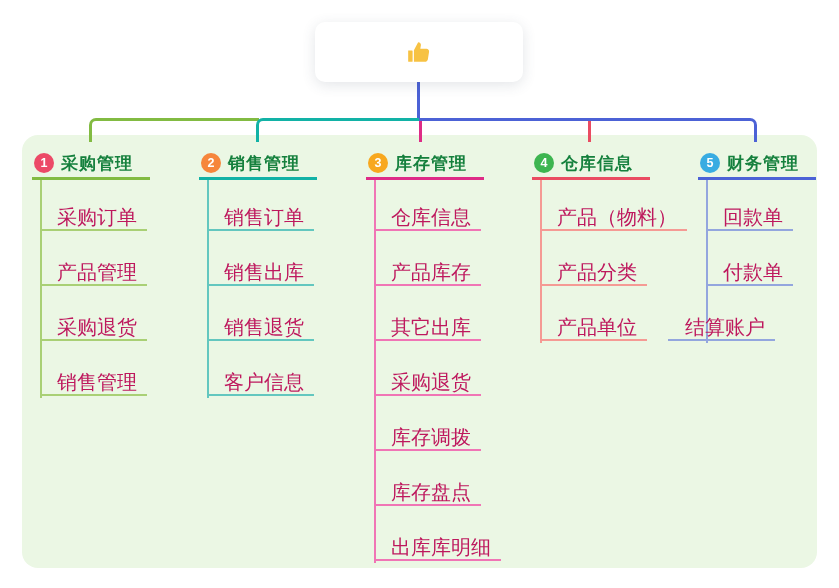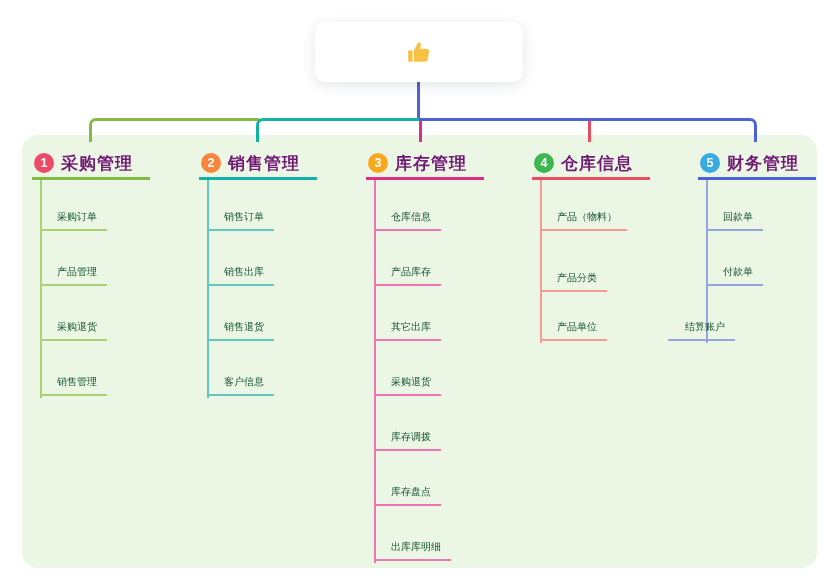--- a/index.html
+++ b/index.html
@@ -22,25 +22,25 @@
   .elbow.e2{left:256px;width:166px;border-color:#12B2A6;}
   .elbow.e5{left:419px;width:338px;border-color:#4C62D6;}
   .drop{position:absolute;top:121px;width:3px;height:21px;}
   .drop.d3{left:419px;background:#DE2C87;}
   .drop.d4{left:588px;background:#EA4C62;}
   
   .bhead{position:absolute;top:149px;height:28px;width:116px;display:flex;align-items:center;
          gap:7px;border-bottom:3px solid;padding-left:2px;}
   .badge{width:20px;height:20px;border-radius:50%;color:#fff;font-size:12.5px;font-weight:bold;
          display:flex;align-items:center;justify-content:center;flex:0 0 20px;}
-  .blabel{font-size:17px;color:#701a75;font-weight:600;letter-spacing:1px;white-space:nowrap;}
+  .blabel{font-size:17px;color:#15803d;font-weight:600;letter-spacing:1px;white-space:nowrap;}
   
   .vline{position:absolute;top:180px;width:2px;}
   .child{position:absolute;height:24px;line-height:24px;border-bottom:2px solid;
-         padding:0 10px 0 17px;font-size:10px;color:#14532d;white-space:nowrap;}
+         padding:0 10px 0 17px;font-size:20px;color:#be185d;white-space:nowrap;}
   
   .b1 .bhead{border-color:#82BB42}.b1 .badge{background:#EC4A67}
   .b1 .vline{background:#A9D075}.b1 .child{border-color:#A9D075}
   .b2 .bhead{border-color:#12B2A6}.b2 .badge{background:#F6863C}
   .b2 .vline{background:#63C7BF}.b2 .child{border-color:#63C7BF}
   .b3 .bhead{border-color:#DE2C87}.b3 .badge{background:#F8A81E}
   .b3 .vline{background:#F075B5}.b3 .child{border-color:#F075B5}
   .b4 .bhead{border-color:#EA4C62}.b4 .badge{background:#3DB550}
   .b4 .vline{background:#F59A94}.b4 .child{border-color:#F59A94}
   .b5 .bhead{border-color:#4C62D6}.b5 .badge{background:#38ACE2}
@@ -106,21 +106,21 @@
     <div class="child" style="left:374px;top:535px"><span>出库库明细</span></div>
   </div>
 
   <div class="b4">
     <div class="bhead" style="left:532px">
       <span class="badge">4</span>
       <span class="blabel">仓库信息</span>
     </div>
     <div class="vline" style="left:540px;height:163px"></div>
     <div class="child" style="left:540px;top:205px"><span>产品（物料）</span></div>
-    <div class="child" style="left:540px;top:266px"><span>产品分类</span></div>
+    <div class="child" style="left:540px;top:260px"><span>产品分类</span></div>
     <div class="child" style="left:540px;top:315px"><span>产品单位</span></div>
   </div>
 
   <div class="b5">
     <div class="bhead" style="left:698px">
       <span class="badge">5</span>
       <span class="blabel">财务管理</span>
     </div>
     <div class="vline" style="left:706px;height:163px"></div>
     <div class="child" style="left:706px;top:205px"><span>回款单</span></div>

